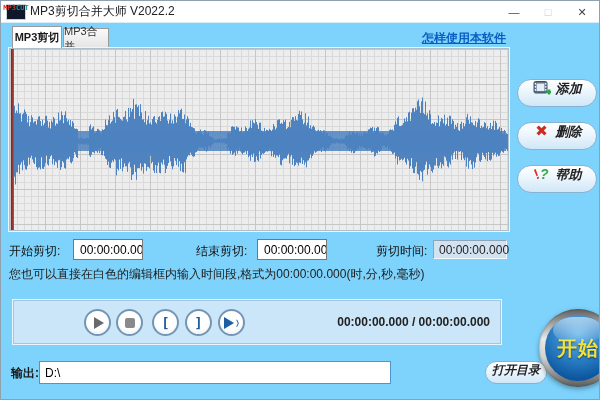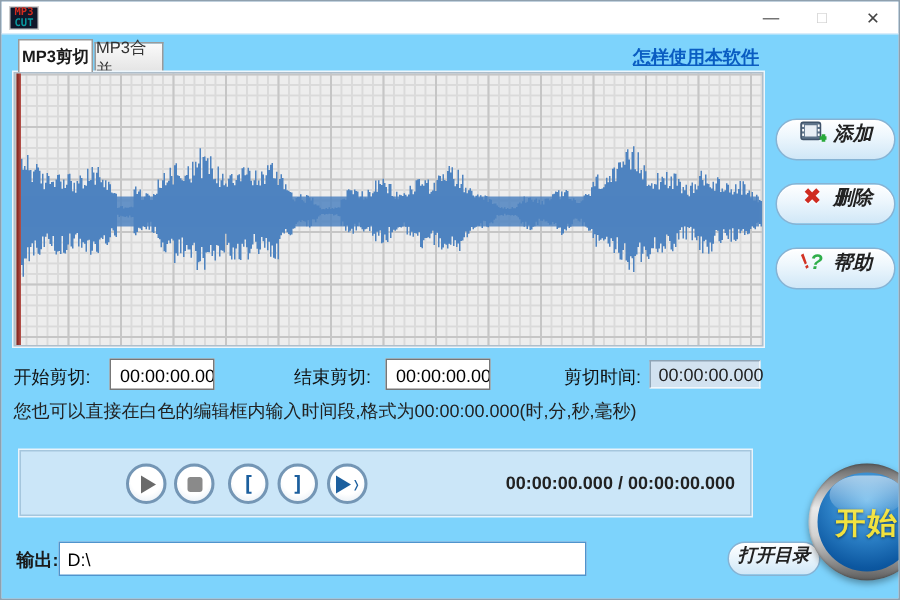--- a/index.html
+++ b/index.html
@@ -3,21 +3,21 @@
 <meta charset="utf-8">
 <style>
   * { margin:0; padding:0; box-sizing:border-box; }
   html,body { width:600px; height:400px; }
   body { font-family:"Liberation Sans","DejaVu Sans",sans-serif; font-size:12px; color:#1a1a1a; }
 
   .window { position:relative; width:600px; height:400px; border:1px solid #8fa0ae; background:#c7e3f7; overflow:hidden; }
 
   
   .titlebar { position:absolute; top:0; left:0; width:100%; height:22px; background:#ffffff; border-bottom:1px solid #d8ecfa; display:flex; align-items:center; }
-  .app-icon { width:20px; height:16px; margin:0 4px 0 5px; display:flex; flex-direction:column; justify-content:center; line-height:7px; font-size:7px; font-weight:bold; font-family:"DejaVu Sans Mono",monospace; border:1px solid #d0d0d0; background:#0f172a; text-align:center; }
+  .app-icon { width:20px; height:16px; margin:0 4px 0 5px; display:flex; flex-direction:row; justify-content:center; line-height:7px; font-size:7px; font-weight:bold; font-family:"DejaVu Sans Mono",monospace; border:1px solid #d0d0d0; background:#0f172a; text-align:center; }
   .app-icon .r { color:#d22c1f; }
   .app-icon .g { color:#0a9aa0; }
   .title-text { font-size:12px; color:#222; }
   .win-controls { position:absolute; right:0; top:0; height:22px; display:flex; }
   .win-btn { width:34px; height:22px; display:flex; align-items:center; justify-content:center; font-size:11px; color:#444; }
   .win-btn.max { color:#c9c9c9; }
 
   
   .main { position:absolute; top:22px; left:0; right:0; bottom:0; background:#7dd3fc; }
 
@@ -88,20 +88,21 @@
 </head>
 <body>
 
 <div class="window">
 
   <div class="titlebar">
     <div class="app-icon">
       <span class="r">MP3</span>
       <span class="g">CUT</span>
     </div>
+    <span class="title-text">MP3剪切合并大师 V2022.2</span>
     <div class="win-controls">
       <div class="win-btn">—</div>
       <div class="win-btn max">□</div>
       <div class="win-btn">✕</div>
     </div>
   </div>
 
   <div class="main">
 
     <div class="tab tab-active">MP3剪切</div>

